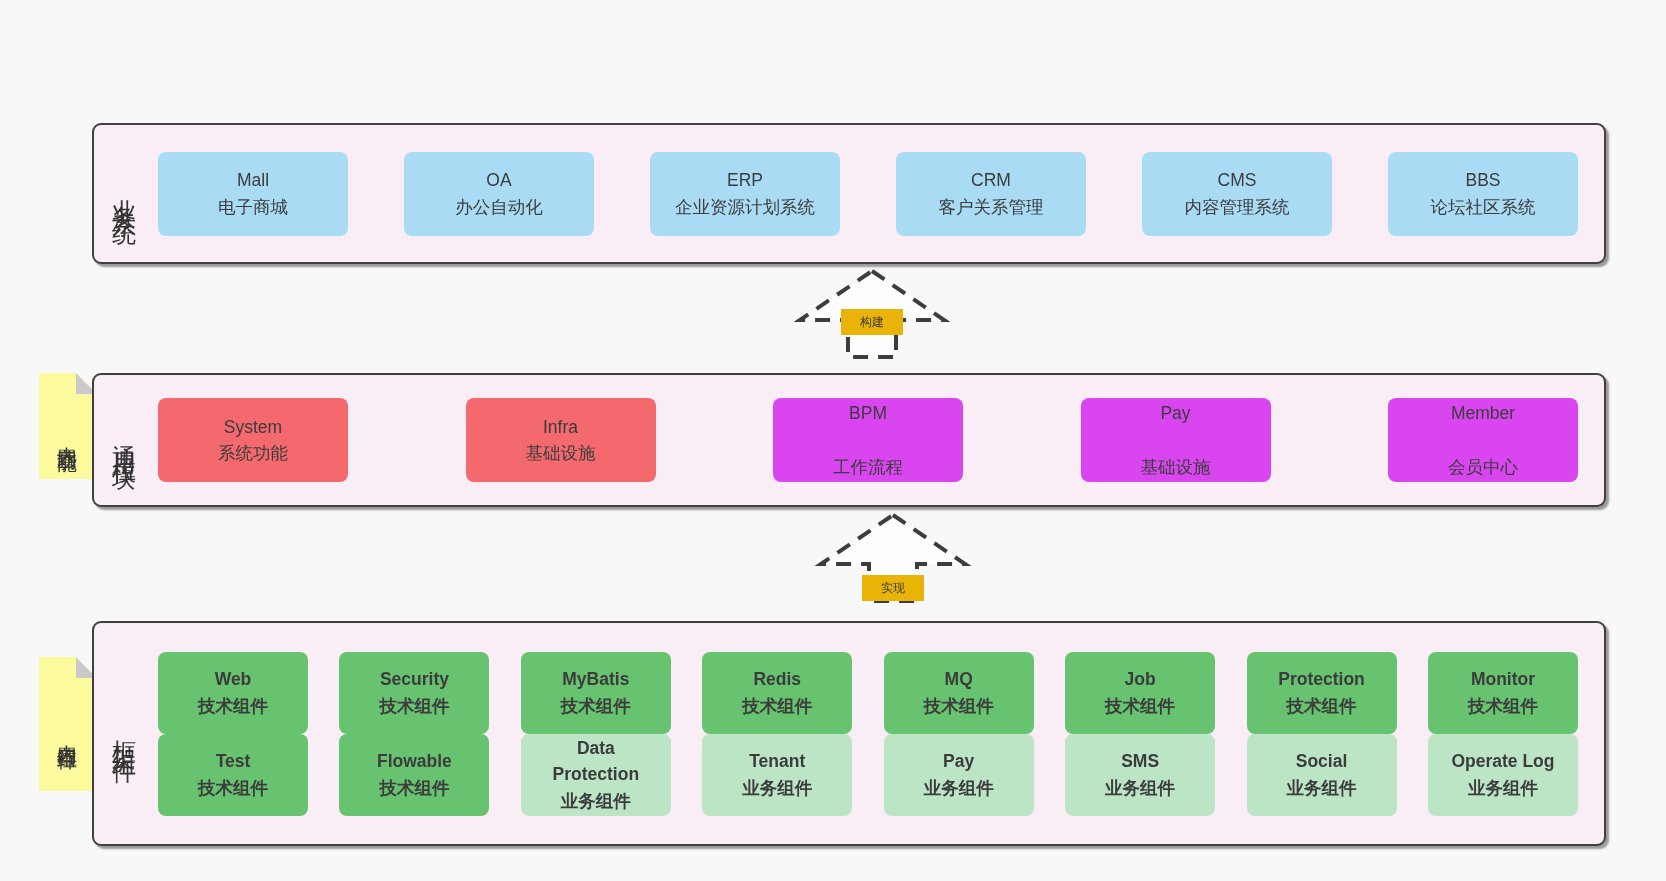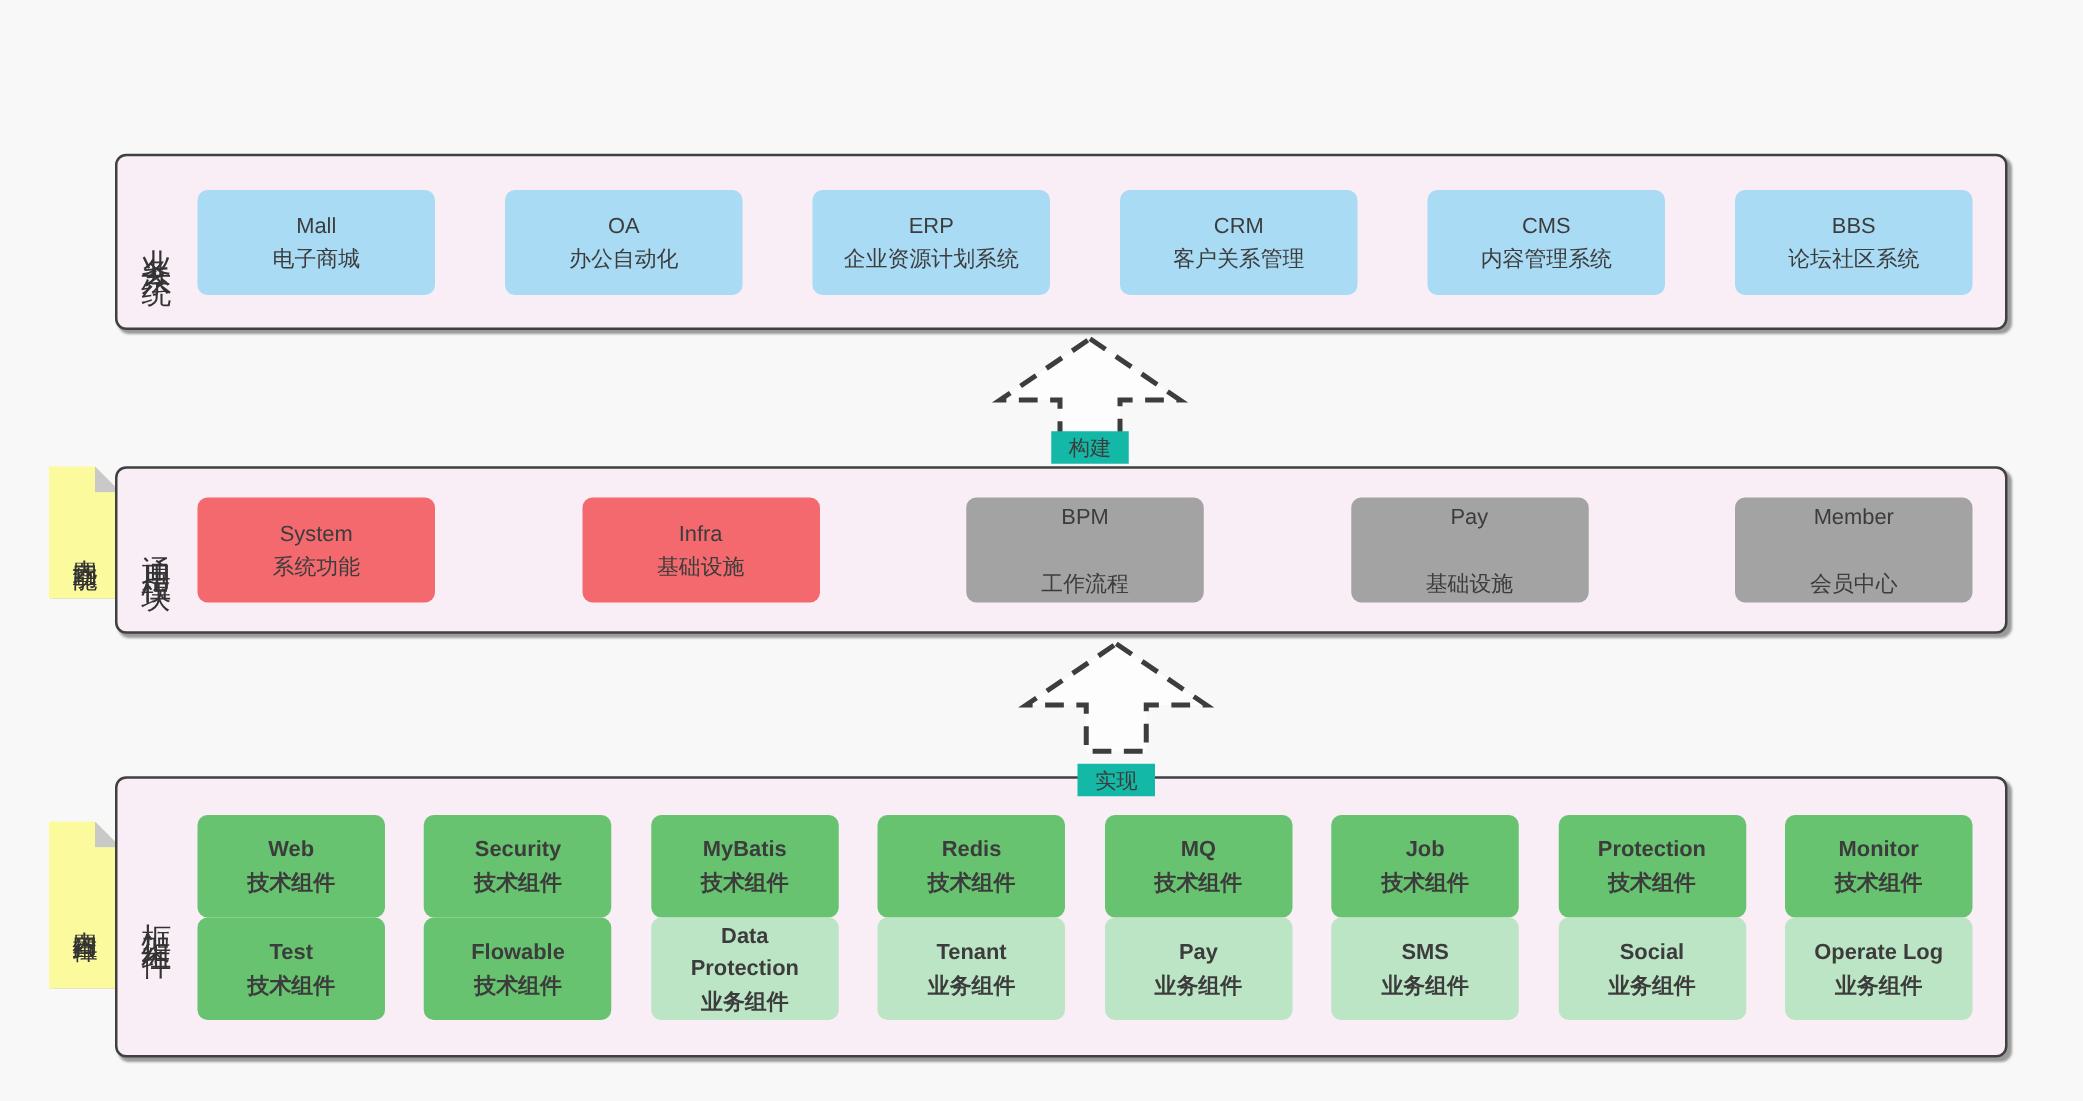--- a/index.html
+++ b/index.html
@@ -43,21 +43,21 @@
   .box{
     border-radius:8px;
     display:flex;flex-direction:column;align-items:center;justify-content:center;
     text-align:center;font-size:17.5px;line-height:1.5;
   }
   .box .title,.box .subtitle{display:block;}
   .w190{width:190px;height:84px;}
   .w150{width:150px;height:82px;}
   .blue{background:#a9dbf5;}
   .red{background:#f3696e;}
-  .pink{background:#a3a3a3;gap:28px;}
+  .pink{background:#d946ef;gap:28px;}
   .green{background:#67c36f;}
   .lightgreen{background:#bce5c5;}
   .narrow-title .title{max-width:112px;}
   
   .side-tab{
     position:absolute;width:58px;background:#fbfb9e;z-index:1;
     box-shadow:2px 3px 3px rgba(0,0,0,0.25);
     clip-path:polygon(0 0, calc(100% - 21px) 0, 100% 21px, 100% 100%, 0 100%);
     display:flex;align-items:center;justify-content:center;
   }
@@ -76,22 +76,22 @@
   
   .arrow-svg{position:absolute;z-index:1;overflow:visible;}
   #arrow0{left:792px;top:268px;}
   #arrow1{left:813px;top:512px;}
   .arrow-svg polygon{
     fill:#fdfdfd;stroke:#3d3d3d;stroke-width:4;
     stroke-dasharray:15 10;
   }
   .arrow-label{
     position:absolute;z-index:3;width:62px;height:26px;
-    background:#14b8a6;display:flex;align-items:center;justify-content:center;
-    font-size:17px;color:#3c3c3c;margin-top:36px;
+    background:#eab308;display:flex;align-items:center;justify-content:center;
+    font-size:12px;color:#3c3c3c;
   }
   #arrow0-label{left:841px;top:309px;}
   #arrow1-label{left:862px;top:575px;}
 </style>
 </head>
 <body>
 
 <div class="section" id="sec0">
   <div class="v-label">业务系统</div>
   <div class="row-area">

